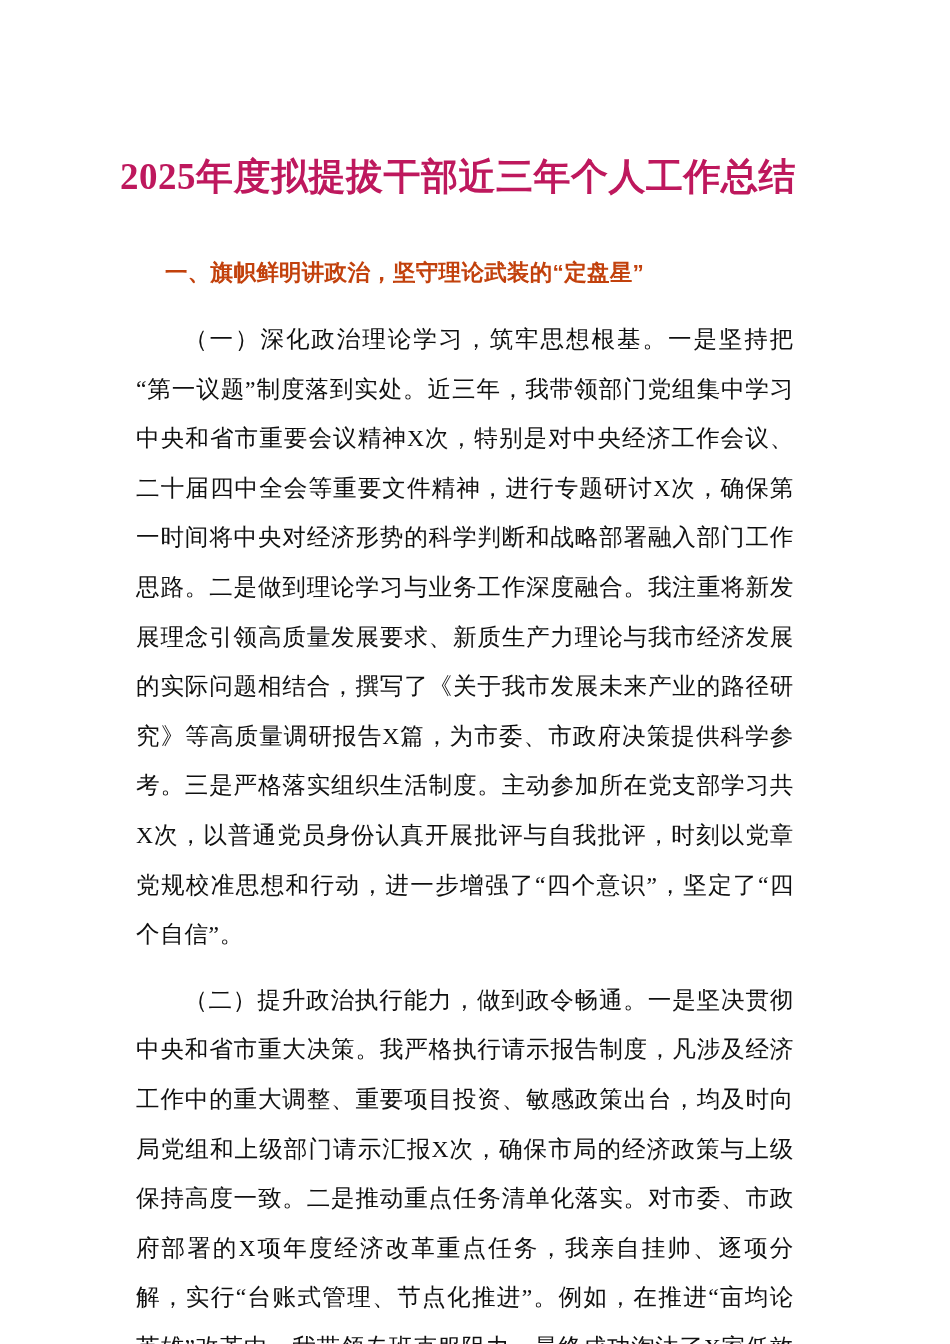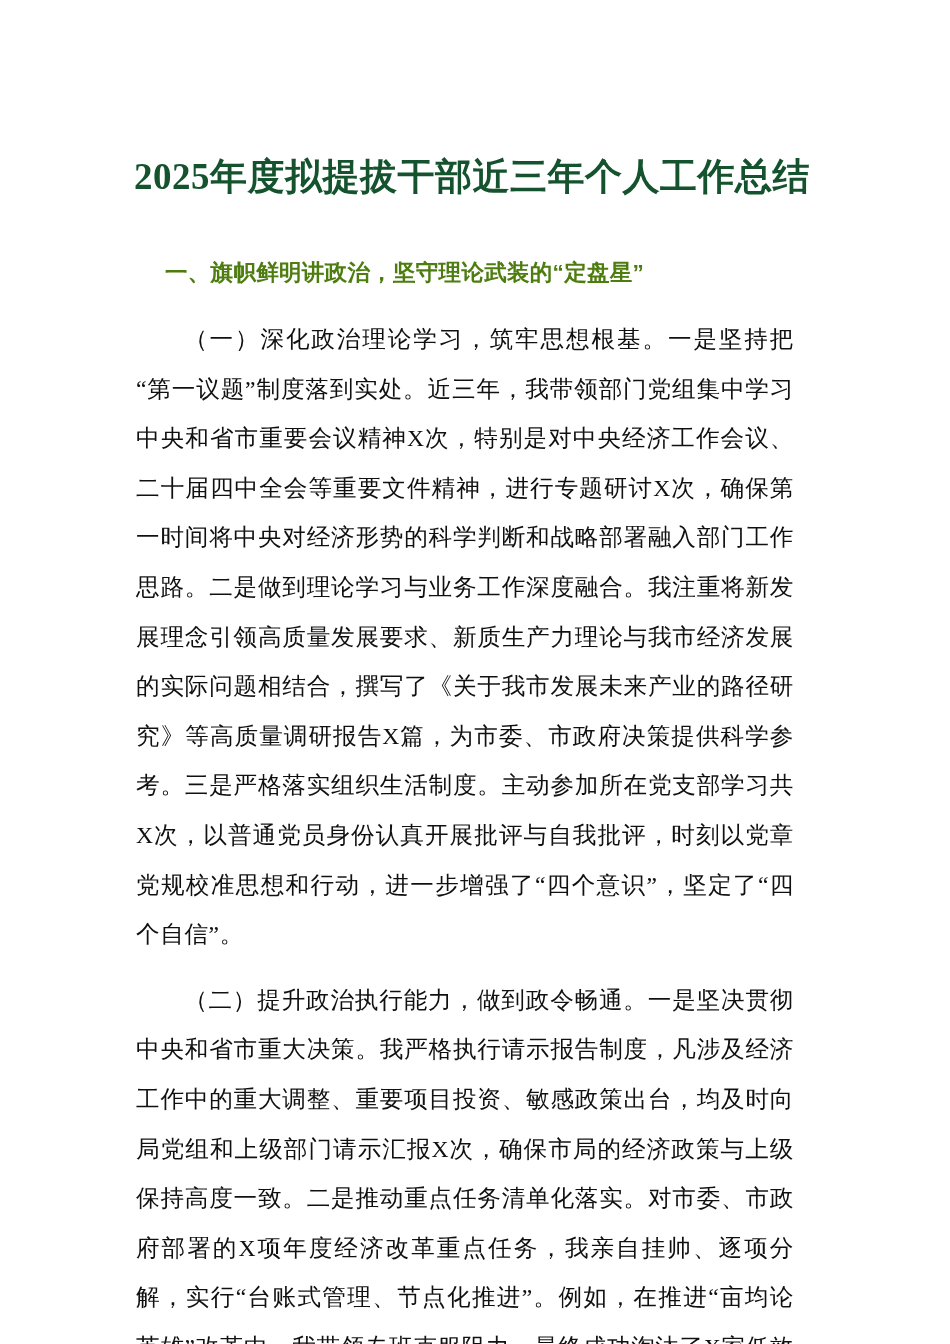--- a/index.html
+++ b/index.html
@@ -35,36 +35,36 @@
 
   
   .doc-title {
     margin: 0;
     padding-top: 150px;
     font-family: "Liberation Serif", "DejaVu Serif", serif;
     font-weight: 700;
     font-size: 37px;
     line-height: 54px;
     letter-spacing: 0.5px;
-    text-align: right;
-    color: #14532d;
+    text-align: left;
+    color: #be185d;
     white-space: nowrap;
   }
 
   
   .section-heading {
     margin: 0;
     padding-top: 52px;
     font-family: "Liberation Sans", "DejaVu Sans", sans-serif;
     font-weight: 700;
     font-size: 22.5px;
     line-height: 34px;
     letter-spacing: 0.3px;
     text-indent: 45px;
-    color: #4d7c0f;
+    color: #c2410c;
   }
 
   
   .para {
     margin: 16px;
     padding-top: 9px;
     font-family: "Liberation Serif", "DejaVu Serif", serif;
     font-size: 23.6px;
     line-height: 49.6px;
     letter-spacing: 0.6px;

